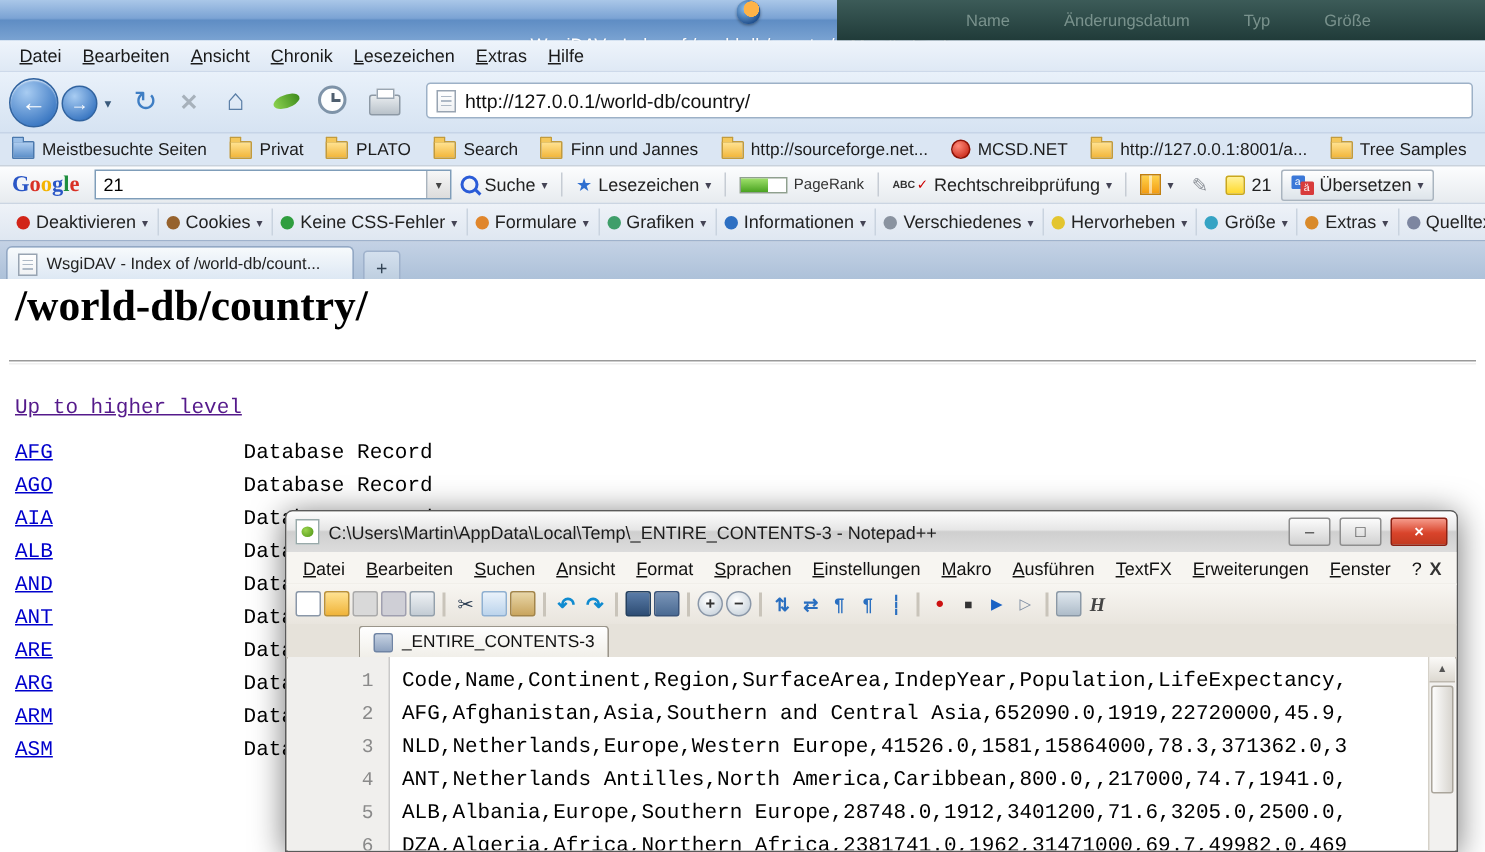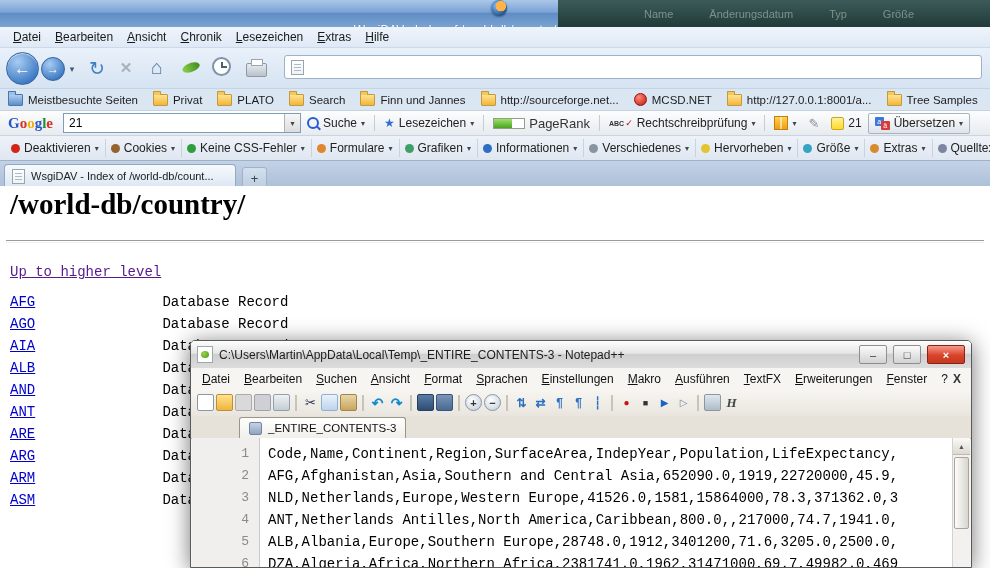--- a/index.html
+++ b/index.html
@@ -90,21 +90,21 @@
   .gbtn{display:inline-flex;align-items:center;gap:4px;padding:0 6px;font-size:12px;color:#222;white-space:nowrap;height:20px;}
   .caret{font-size:8px;color:#445;}
   .caret::before{content:"▾";}
   .gsep{width:1px;height:16px;background:#c6ccd4;margin:0 3px;flex:0 0 auto;}
   .mag{width:8px;height:8px;border:2px solid #2a5bd7;border-radius:50%;position:relative;flex:0 0 auto;}
   .mag::after{content:"";position:absolute;width:5px;height:2px;background:#2a5bd7;transform:rotate(45deg);right:-4px;bottom:-2px;}
   .star{color:#2f6fd0;font-size:12px;}
   .star::before{content:"★";}
   .pr{width:30px;height:9px;border:1px solid #8fa08f;background:#fff;position:relative;flex:0 0 auto;}
   .pr::before{content:"";position:absolute;left:0;top:0;bottom:0;width:60%;background:linear-gradient(#9ee06a,#4aa321);}
-  .prlabel{font-size:13px;color:#333;}
+  .prlabel{font-size:10px;color:#333;}
   .abc{display:inline-flex;align-items:center;gap:1px;}
   .abc::before{content:"ABC";font-weight:bold;font-size:7px;color:#333;}
   .abc::after{content:"✓";color:#c00;font-size:9px;}
   .gift{width:12px;height:12px;background:linear-gradient(#ffd34d,#f39c12);border:1px solid #c07f10;position:relative;flex:0 0 auto;}
   .gift::before{content:"";position:absolute;left:5px;top:0;bottom:0;width:2px;background:#fff8;}
   .pencil{color:#8a8f96;font-size:13px;}
   .pencil::before{content:"✎";}
   .hl{width:11px;height:11px;background:linear-gradient(#fff29a,#ffd92b);border:1px solid #c9a71d;border-radius:2px;flex:0 0 auto;}
   .raised{border:1px solid #a9b4bf;border-radius:2px;background:linear-gradient(#fff,#dde4ea);padding:0 6px;height:19px;}
   .tr-ic{position:relative;width:15px;height:13px;flex:0 0 auto;}
@@ -247,20 +247,21 @@
     <span class="nav-ic btn-fwd"></span>
     <span class="nav-ic btn-navdrop"></span>
     <span class="nav-ic btn-reload"></span>
     <span class="nav-ic btn-stop"></span>
     <span class="nav-ic btn-home"></span>
     <span class="nav-ic ic-leaf"></span>
     <span class="nav-ic ic-clock"></span>
     <span class="nav-ic ic-print"></span>
     <div class="urlbar">
       <span class="doc-ic"></span>
+      <span class="url-text">http://127.0.0.1/world-db/country/</span>
     </div>
   </div>
 
   <div class="band fx-bookmarks">
 
       <span class="bm">
         <span class="bm-ic bm-smart"></span>
         <span class="bm-label">Meistbesuchte Seiten</span>
       </span>
 

